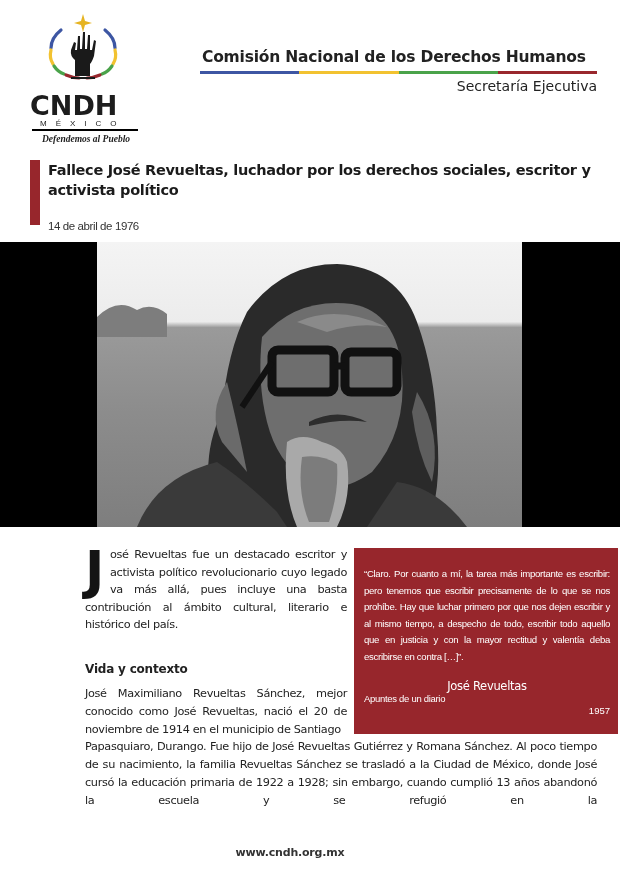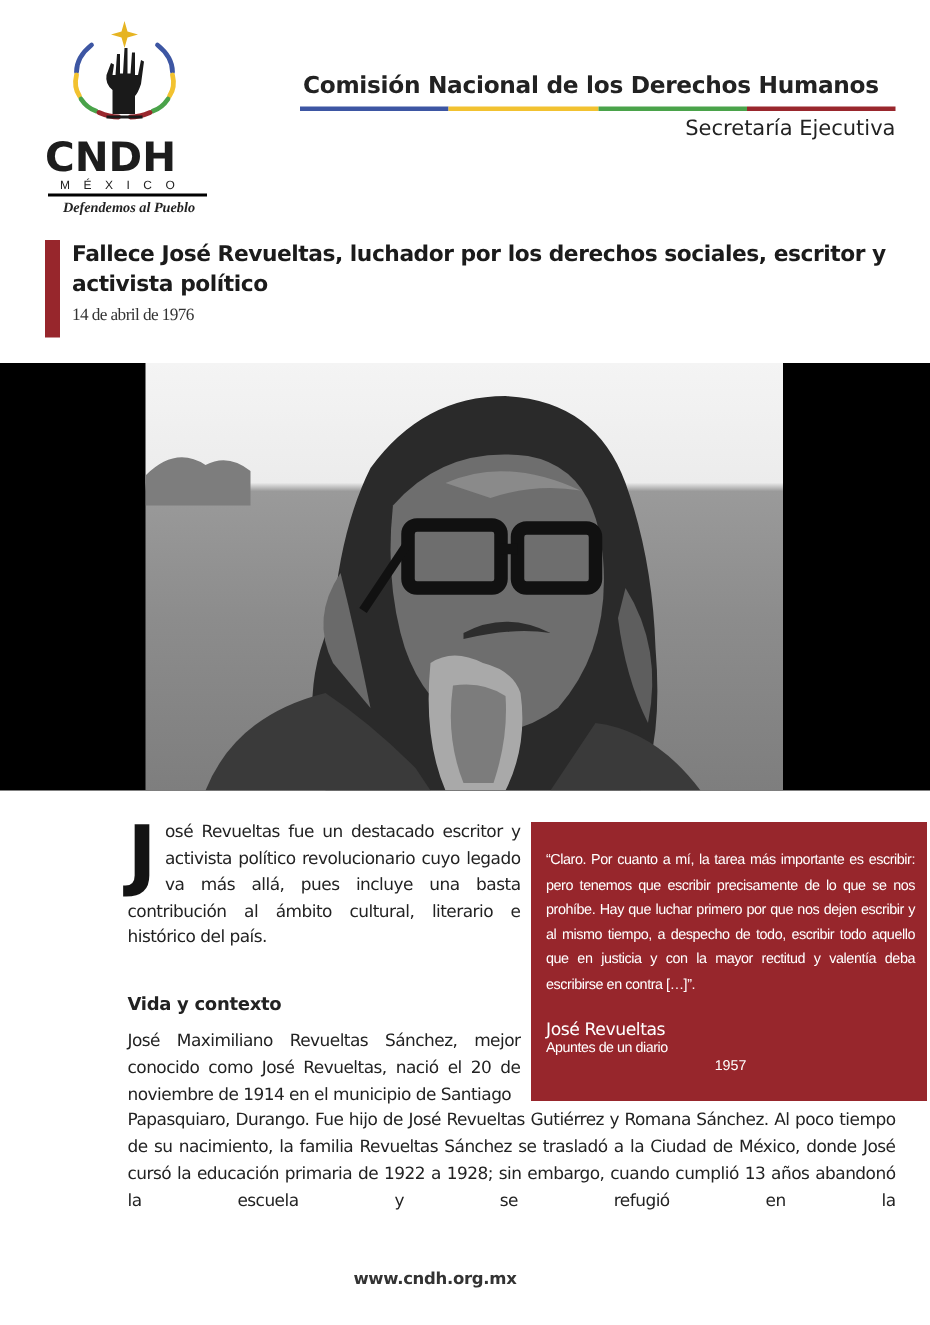--- a/index.html
+++ b/index.html
@@ -21,42 +21,42 @@
     font-weight: bold; font-size: 15.5px; color: #222; letter-spacing: -0.2px; white-space: nowrap; }
   .color-rule { position: absolute; left: 200px; top: 71px; width: 397px; height: 3px; display: flex; }
   .color-rule span { flex: 1; height: 3px; }
   .org-sub { position: absolute; right: 23px; top: 78px; font-family: "DejaVu Sans", sans-serif;
     font-size: 14px; color: #222; white-space: nowrap; }
 
   
   .title-bar { position: absolute; left: 30px; top: 160px; width: 10px; height: 65px; }
   .article-title { position: absolute; left: 48px; top: 160px; width: 560px; font-family: "DejaVu Sans", sans-serif;
     font-weight: bold; font-size: 14.5px; line-height: 20px; color: #1b1b1b; letter-spacing: -0.3px; }
-  .article-date { position: absolute; left: 48px; top: 204px; font-family: Liberation Serif, serif;
+  .article-date { position: absolute; left: 48px; top: 220px; font-family: Liberation Sans, sans-serif;
     font-size: 11.5px; color: #333; letter-spacing: -0.4px; }
 
   
   .photo-band { position: absolute; left: 0; top: 242px; width: 620px; height: 285px; background: #000; }
   .photo { position: absolute; left: 97px; top: 0; width: 425px; height: 285px; overflow: hidden;
     background: linear-gradient(to bottom, #f4f4f4 0%, #ececec 28%, #9a9a9a 30%, #8c8c8c 60%, #7e7e7e 100%); }
 
   
   .intro { position: absolute; left: 85px; top: 546px; width: 262px; font-family: "DejaVu Sans", sans-serif;
     font-size: 11.3px; line-height: 17.5px; color: #222; text-align: justify; letter-spacing: -0.35px; }
   .dropcap { float: left; font-family: "DejaVu Sans", sans-serif; font-weight: bold; font-size: 52px;
     line-height: 44px; margin: 2px 6px 0 0; color: #141414; }
 
   
   .quote-box { position: absolute; left: 354px; top: 548px; width: 264px; height: 186px; padding: 18px 8px 10px 10px;
     color: #fff; }
   .quote-text { font-family: "Liberation Sans", sans-serif; font-size: 9.6px; line-height: 16.5px; text-align: justify;
     letter-spacing: -0.3px; }
-  .quote-author { text-align: left; font-family: "DejaVu Sans", sans-serif; font-size: 11.5px; margin-top: 14px; letter-spacing: -0.3px; }
+  .quote-author { text-align: center; font-family: "DejaVu Sans", sans-serif; font-size: 11.5px; margin-top: 14px; letter-spacing: -0.3px; }
   .quote-source { text-align: left; font-size: 9.5px; line-height: 12px; letter-spacing: -0.3px; }
-  .quote-year { text-align: center; font-size: 9.5px; line-height: 12px; }
+  .quote-year { text-align: right; font-size: 9.5px; line-height: 12px; }
 
   
   .section-heading { position: absolute; left: 85px; top: 662px; font-family: "DejaVu Sans", sans-serif;
     font-weight: bold; font-size: 12px; color: #222; letter-spacing: -0.2px; }
   .body-text { position: absolute; left: 85px; top: 685px; width: 512px; font-family: "DejaVu Sans", sans-serif;
     font-size: 11.3px; line-height: 17.8px; color: #222; letter-spacing: -0.35px; }
   .body-text .narrow { width: 262px; text-align: justify; }
   .body-text p { text-align: justify; text-align-last: left; }
   .body-text p.last-just { text-align-last: justify; }
 

